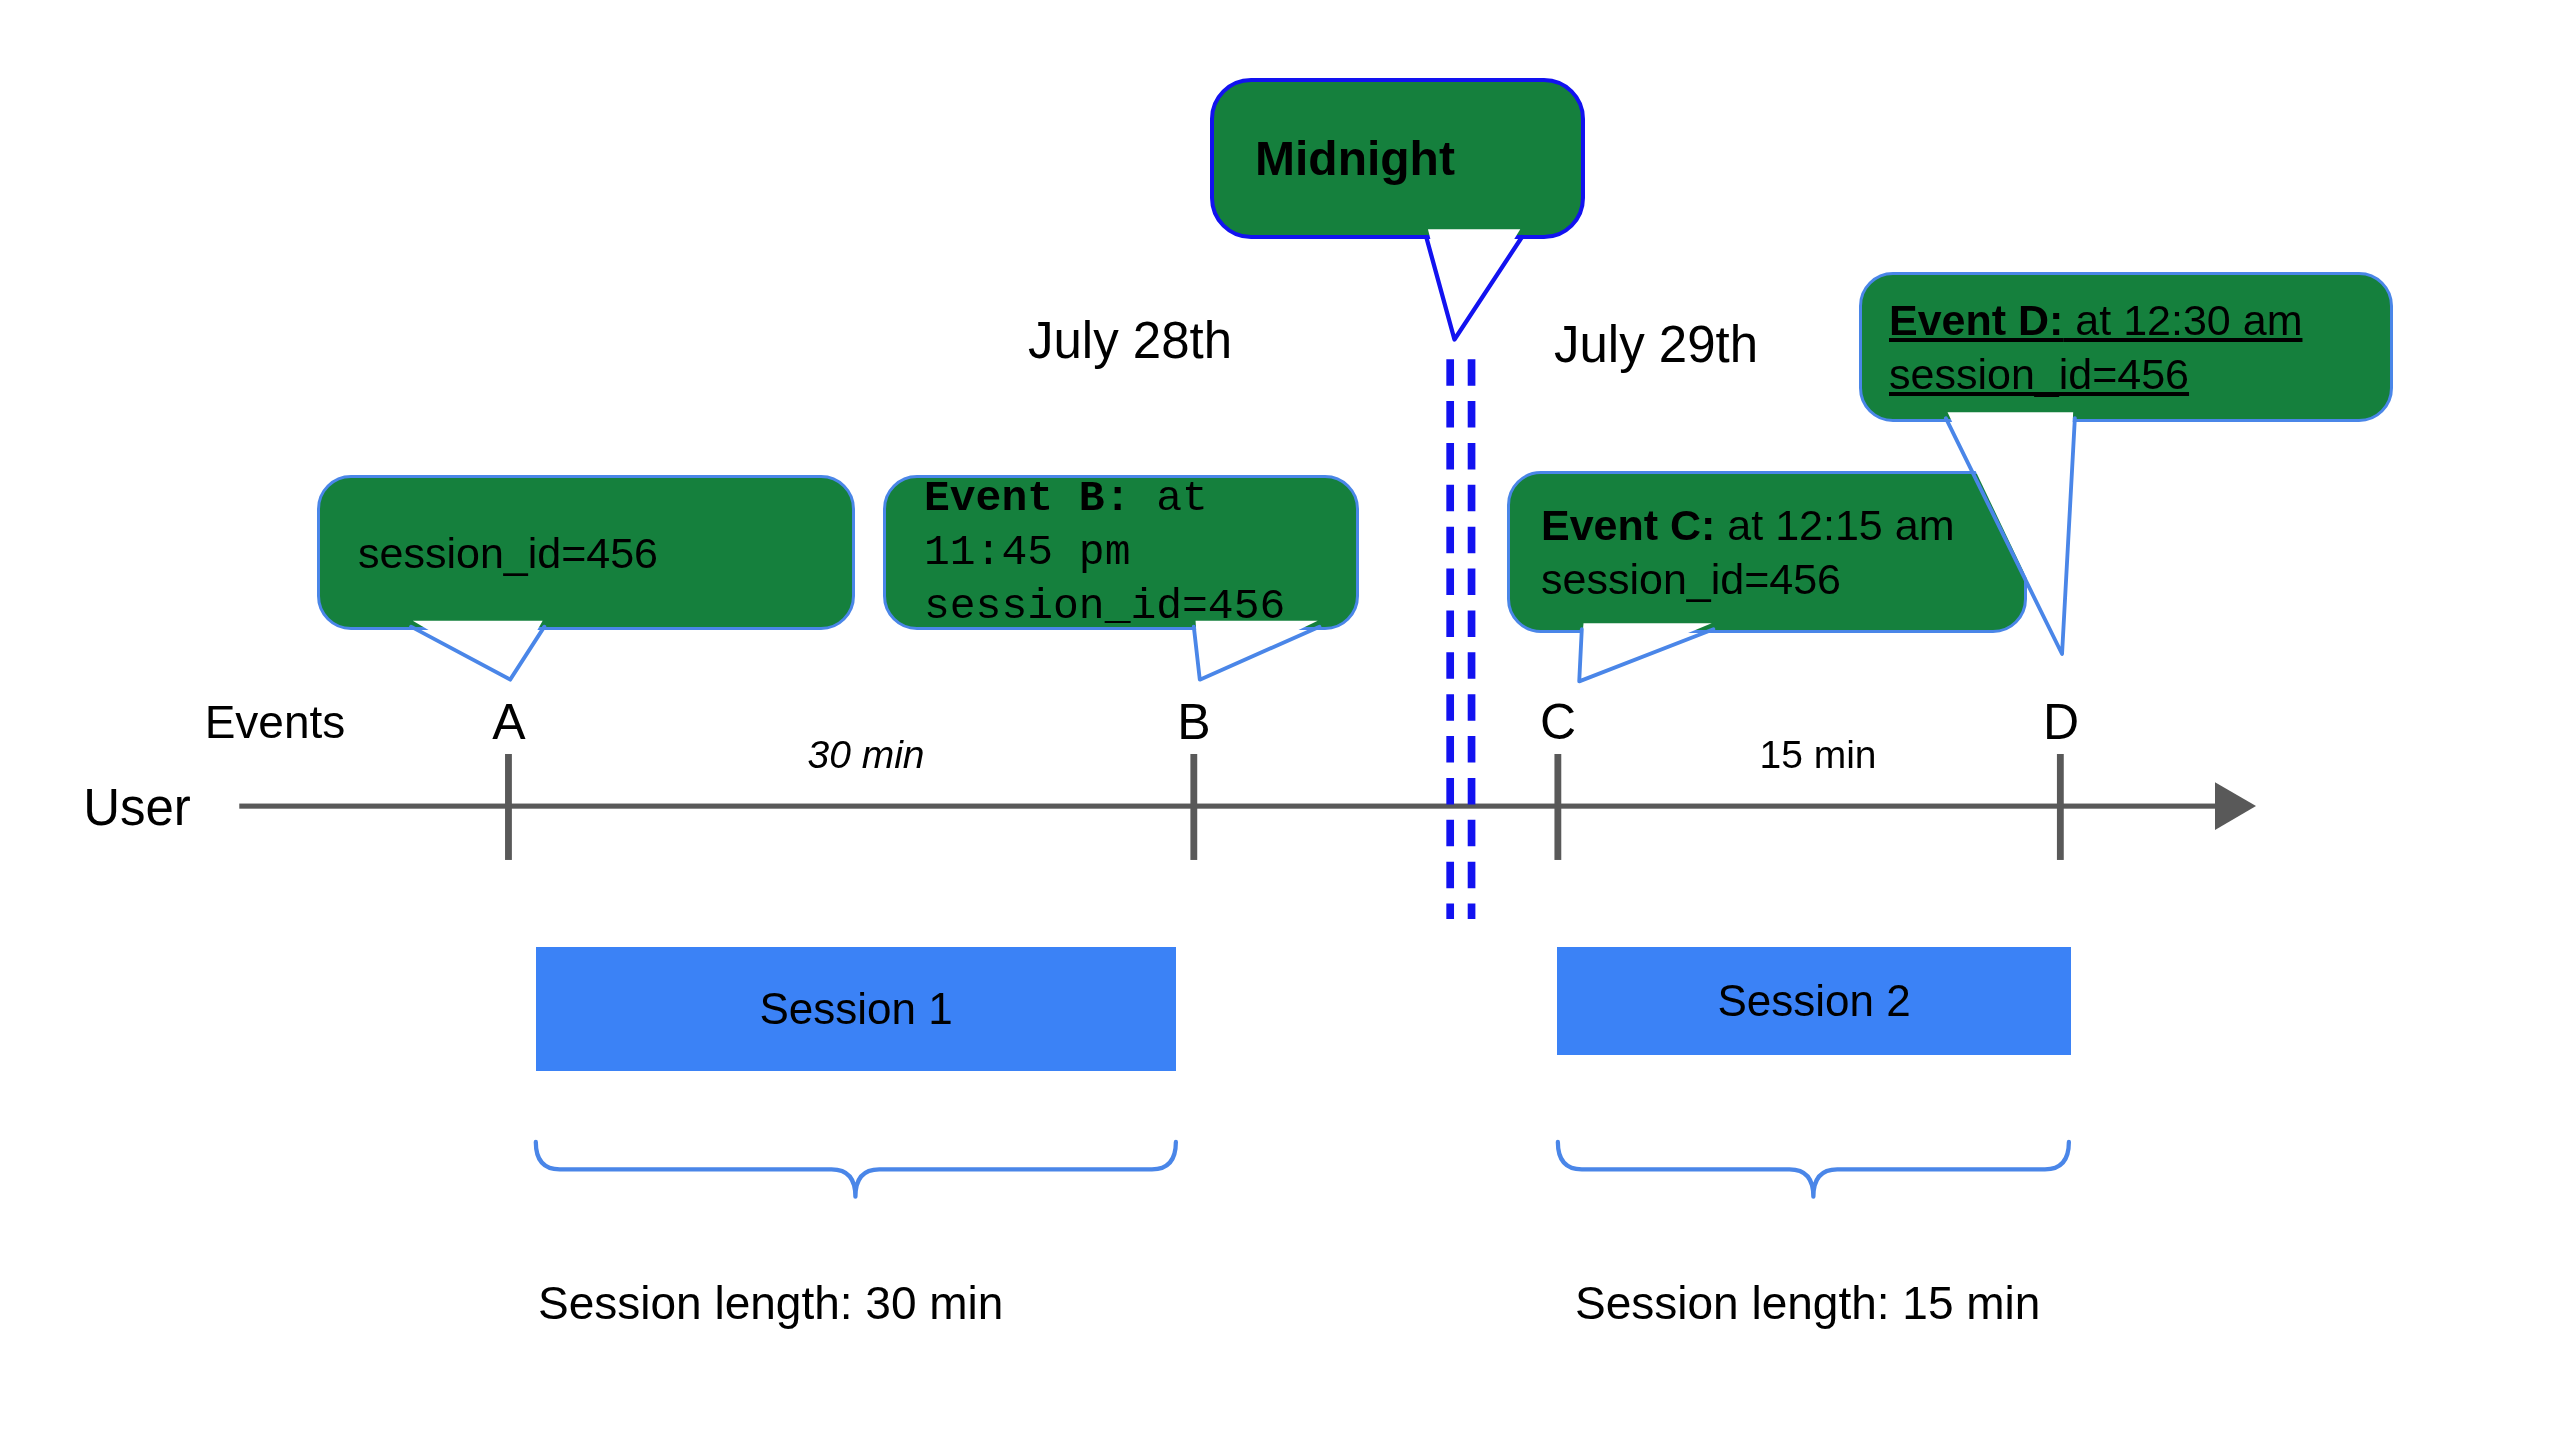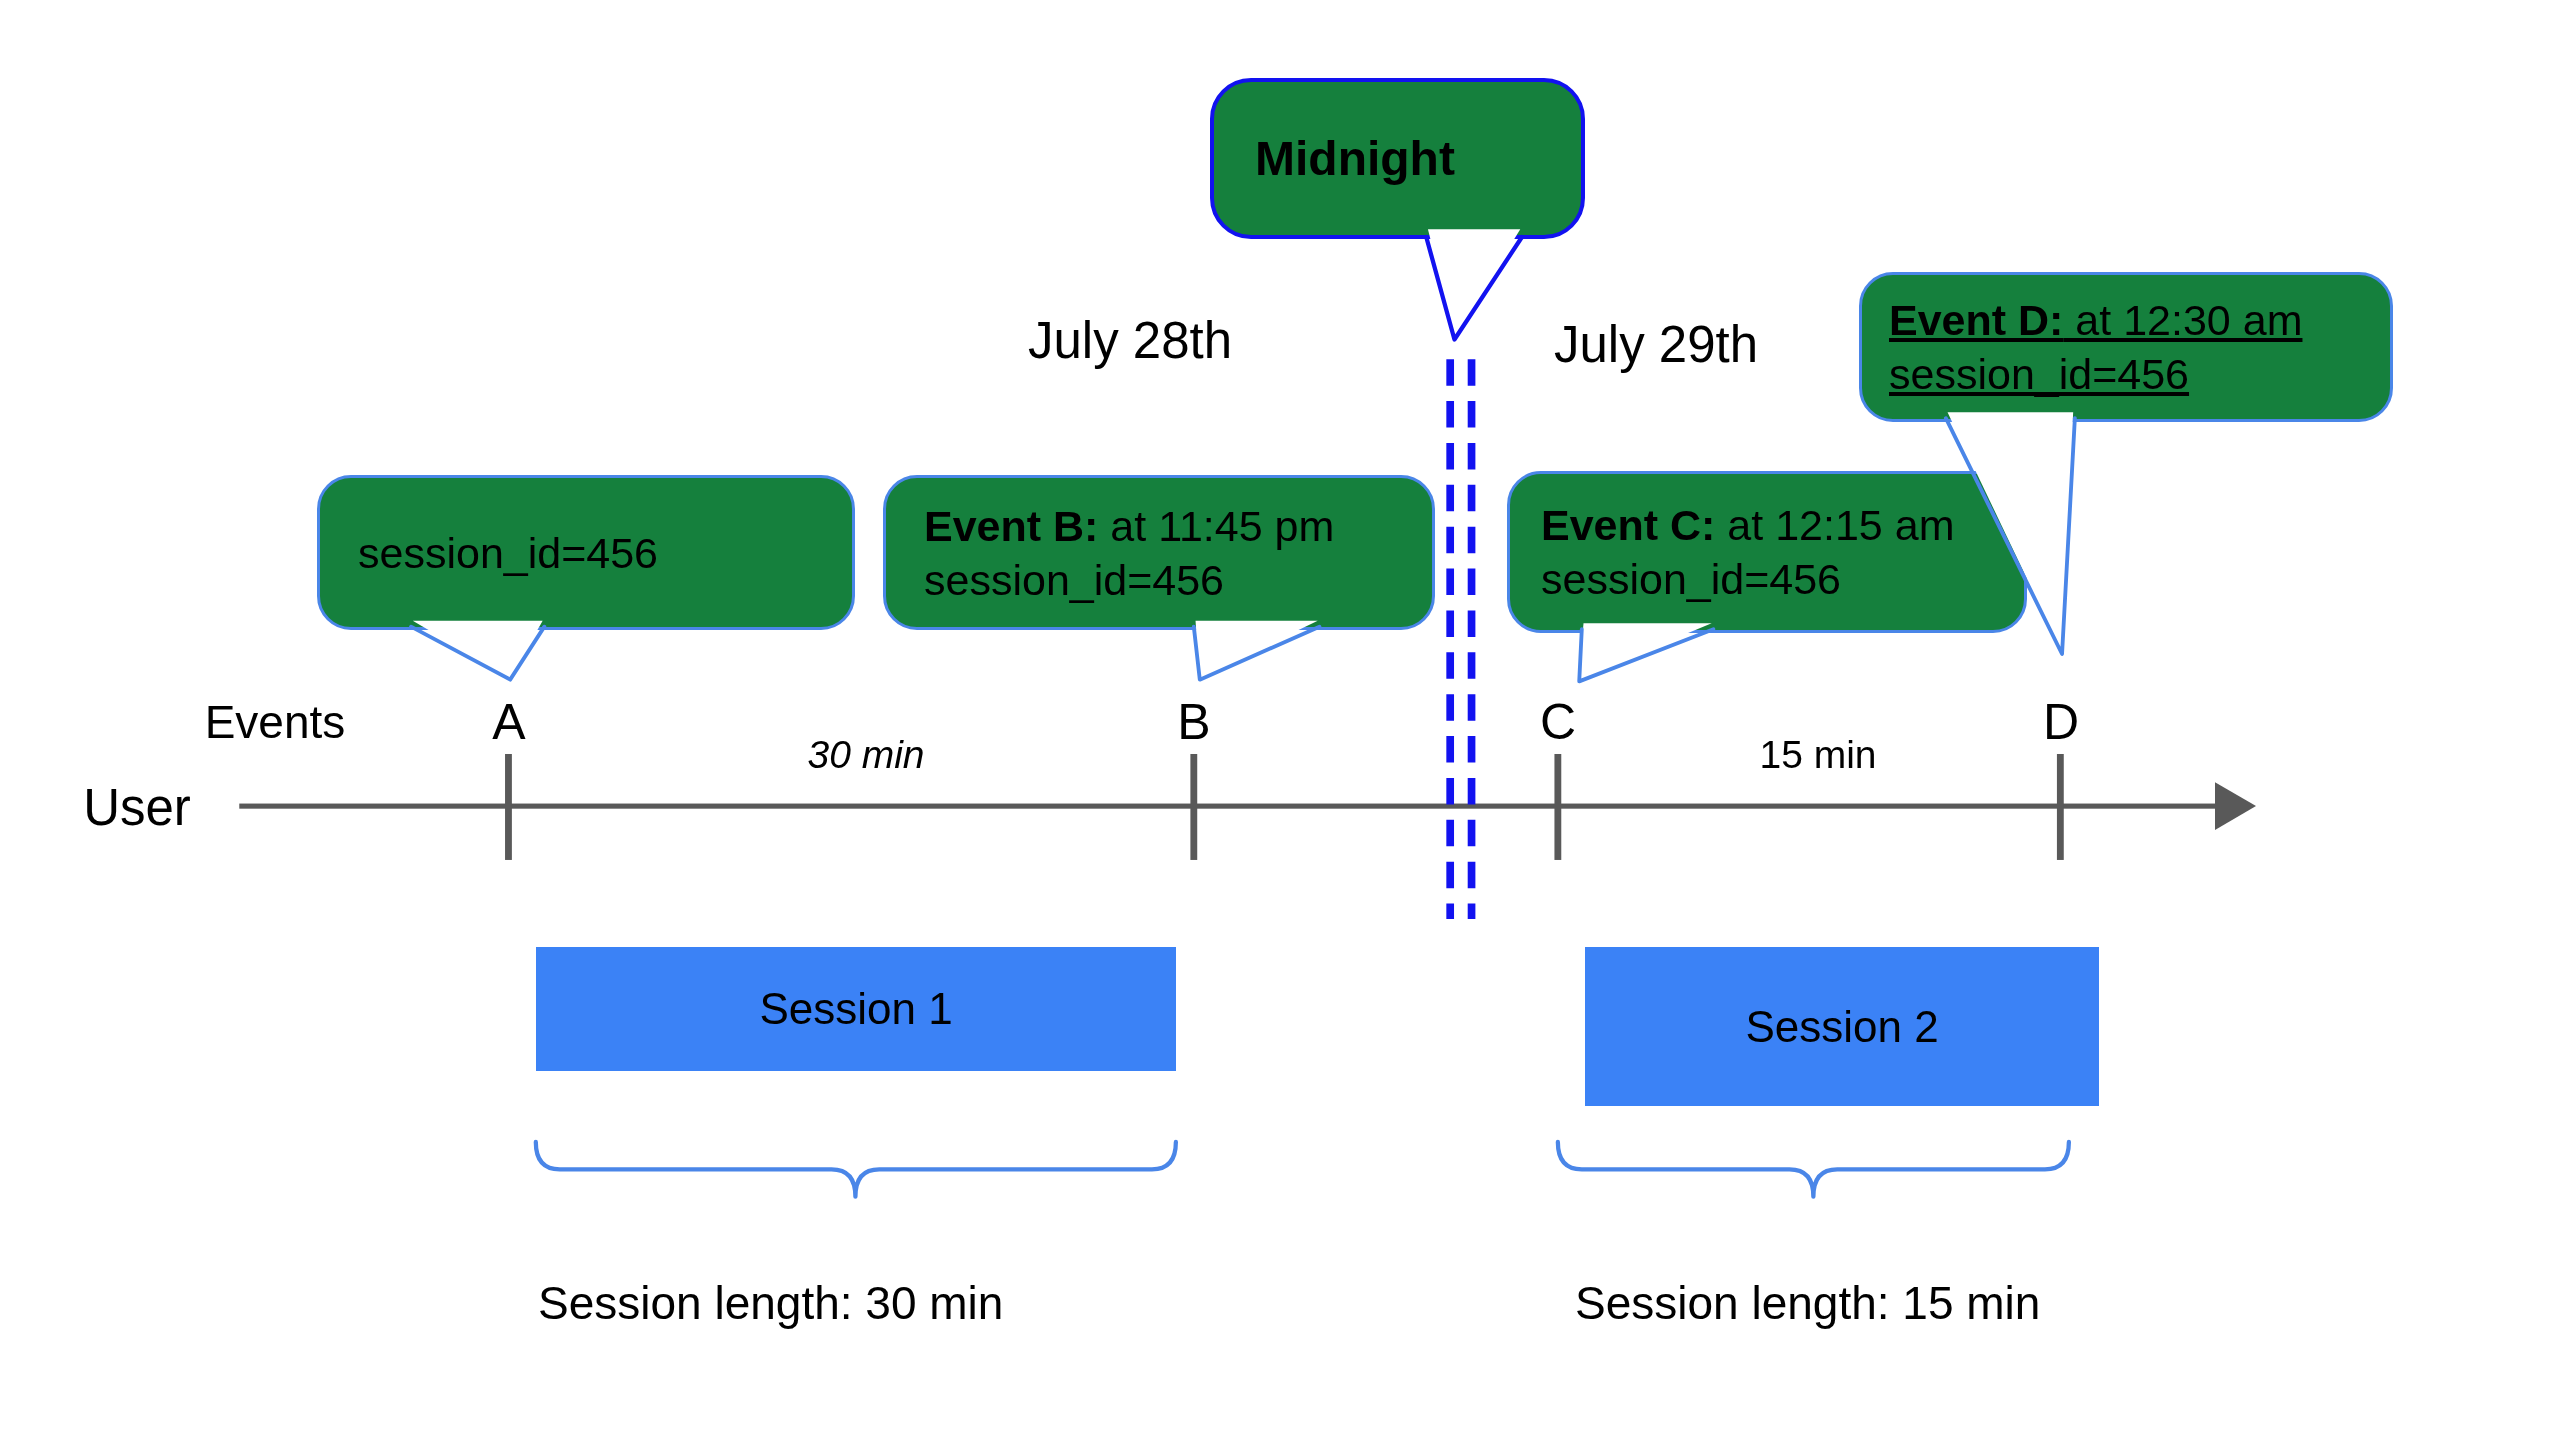--- a/index.html
+++ b/index.html
@@ -45,33 +45,33 @@
     <line x1="1697" y1="420" x2="1697" y2="1075" stroke="#1212f0" stroke-width="9" stroke-dasharray="31 18"></line>
     <line x1="1722" y1="420" x2="1722" y2="1075" stroke="#1212f0" stroke-width="9" stroke-dasharray="31 18"></line>
 
     <path d="M627,1336 Q627,1368 655,1368 H973 Q1001,1368 1001,1400 Q1001,1368 1029,1368 H1348 Q1376,1368 1376,1336" fill="none" stroke="#4a86e8" stroke-width="5" stroke-linecap="round" stroke-linejoin="round"></path>
     <path d="M1823,1336 Q1823,1368 1851,1368 H2094 Q2122,1368 2122,1400 Q2122,1368 2150,1368 H2393 Q2421,1368 2421,1336" fill="none" stroke="#4a86e8" stroke-width="5" stroke-linecap="round" stroke-linejoin="round"></path>
   </svg>
 
   <div class="session-box" style="left:536px;top:947px;width:640px;height:124px;">
     <span>Session 1</span>
   </div>
-  <div class="session-box" style="left:1557px;top:947px;width:514px;height:159px;margin-left:28px;">
+  <div class="session-box" style="left:1557px;top:947px;width:514px;height:108px;">
     <span>Session 2</span>
   </div>
 
   <div class="bubble" id="midnight-bubble" style="left:1210px;top:78px;width:375px;height:161px;padding-left:41px;">
     <div>Midnight</div>
   </div>
 
   <div class="bubble" style="left:317px;top:475px;width:538px;height:155px;padding-left:38px;">
     <div>session_id=456</div>
   </div>
 
-  <div class="bubble" style="left:883px;top:475px;width:552px;height:155px;padding-left:38px;">
+  <div class="bubble" style="left:883px;top:475px;width:476px;height:155px;padding-left:38px;font-family:Liberation Mono, monospace;">
     <div><span class="bold">Event B:</span><span> at 11:45 pm</span></div>
     <div>session_id=456</div>
   </div>
 
   <div class="bubble" style="left:1507px;top:471px;width:520px;height:162px;padding-left:31px;">
     <div><span class="bold">Event C:</span><span> at 12:15 am</span></div>
     <div>session_id=456</div>
   </div>
 
   <div class="bubble" style="left:1859px;top:272px;width:534px;height:150px;padding-left:27px;text-decoration:underline;">

